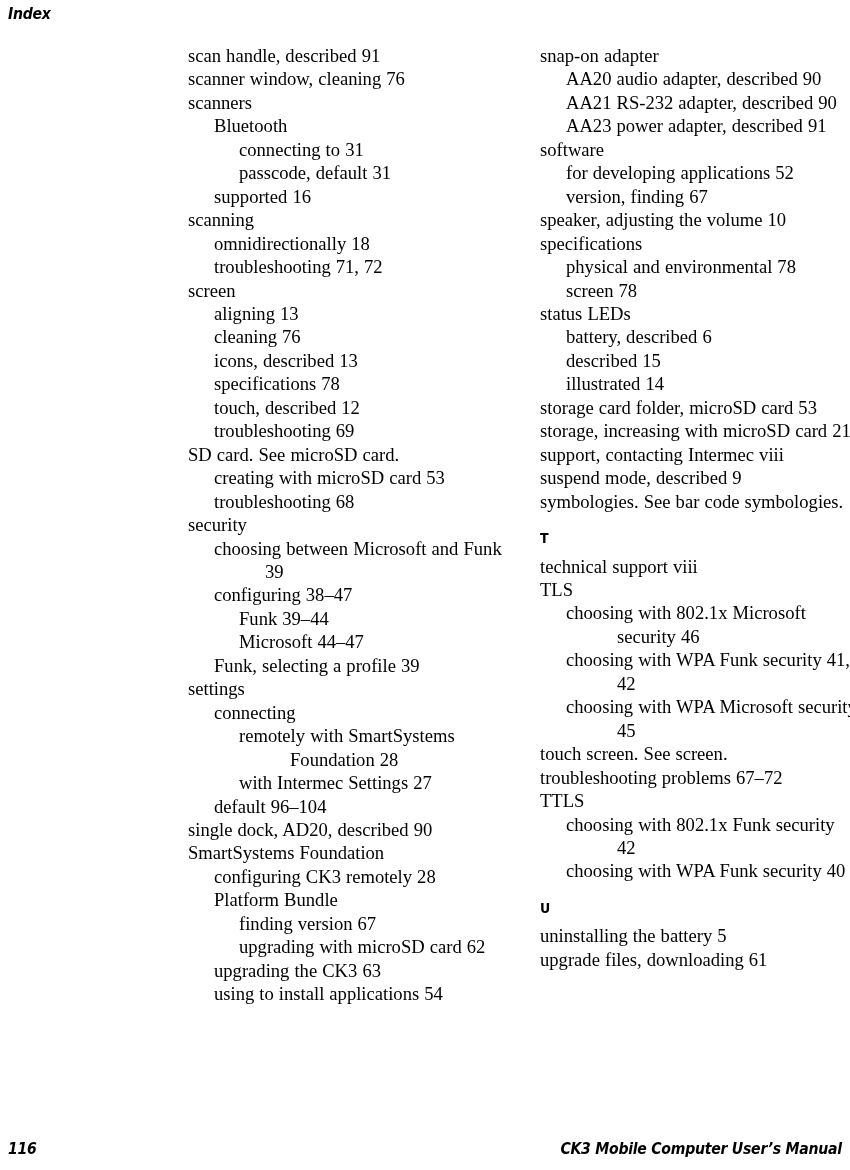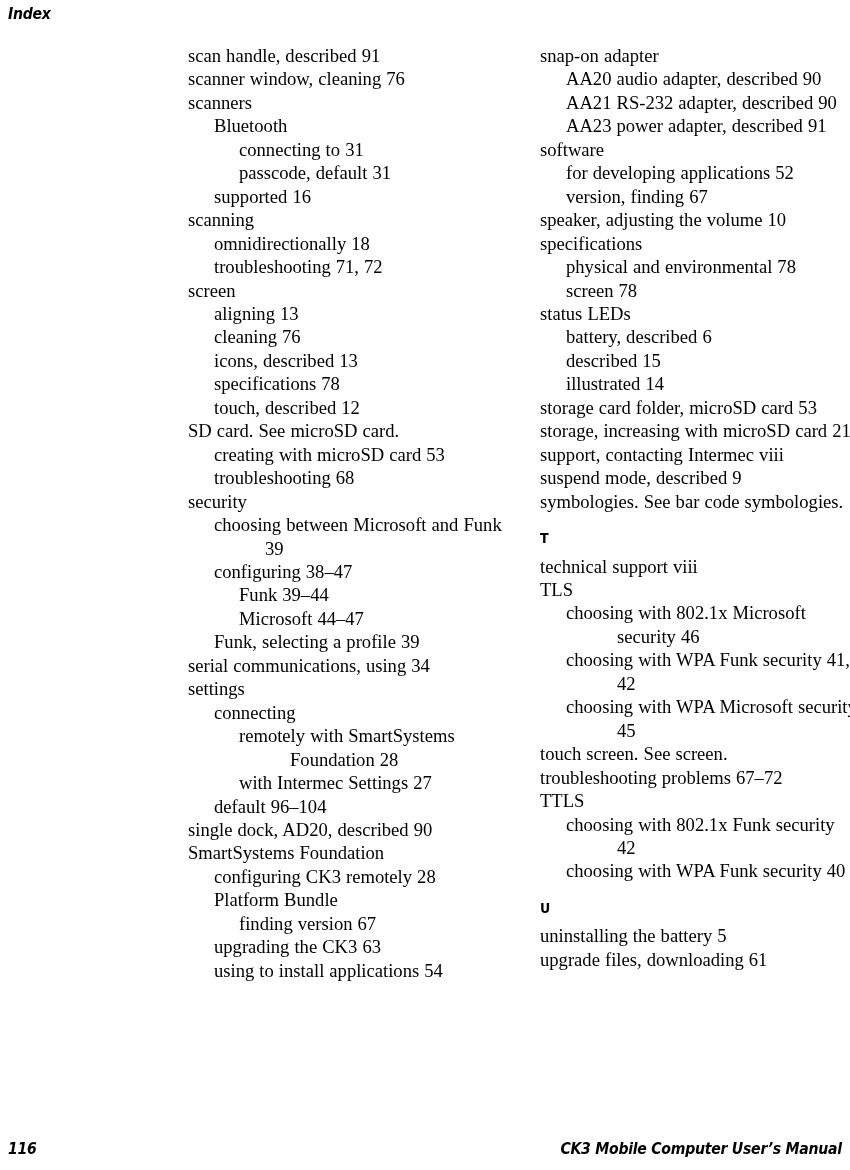--- a/index.html
+++ b/index.html
@@ -129,40 +129,41 @@
       <div class="index-entry lvl1">supported 16</div>
       <div class="index-entry lvl0">scanning</div>
       <div class="index-entry lvl1">omnidirectionally 18</div>
       <div class="index-entry lvl1">troubleshooting 71, 72</div>
       <div class="index-entry lvl0">screen</div>
       <div class="index-entry lvl1">aligning 13</div>
       <div class="index-entry lvl1">cleaning 76</div>
       <div class="index-entry lvl1">icons, described 13</div>
       <div class="index-entry lvl1">specifications 78</div>
       <div class="index-entry lvl1">touch, described 12</div>
+      <div class="index-entry lvl1">troubleshooting 69</div>
       <div class="index-entry lvl0">SD card. See microSD card.</div>
       <div class="index-entry lvl1">creating with microSD card 53</div>
       <div class="index-entry lvl1">troubleshooting 68</div>
       <div class="index-entry lvl0">security</div>
       <div class="index-entry lvl1 wrap">choosing between Microsoft and Funk 39</div>
       <div class="index-entry lvl1">configuring 38–47</div>
       <div class="index-entry lvl2">Funk 39–44</div>
       <div class="index-entry lvl2">Microsoft 44–47</div>
       <div class="index-entry lvl1">Funk, selecting a profile 39</div>
-      <div class="index-entry lvl0">serial communications, using 34</div>
       <div class="index-entry lvl0">settings</div>
       <div class="index-entry lvl1">connecting</div>
       <div class="index-entry lvl2 wrap">remotely with SmartSystems Foundation 28</div>
       <div class="index-entry lvl2">with Intermec Settings 27</div>
       <div class="index-entry lvl1">default 96–104</div>
       <div class="index-entry lvl0">single dock, AD20, described 90</div>
       <div class="index-entry lvl0">SmartSystems Foundation</div>
       <div class="index-entry lvl1">configuring CK3 remotely 28</div>
       <div class="index-entry lvl1">Platform Bundle</div>
       <div class="index-entry lvl2">finding version 67</div>
+      <div class="index-entry lvl2 wrap">upgrading with microSD card 62</div>
       <div class="index-entry lvl1">upgrading the CK3 63</div>
       <div class="index-entry lvl1">using to install applications 54</div>
     </div>
   <div class="index-column" id="index-column-right">
       <div class="index-entry lvl0">snap-on adapter</div>
       <div class="index-entry lvl1 wrap">AA20 audio adapter, described 90</div>
       <div class="index-entry lvl1 wrap">AA21 RS-232 adapter, described 90</div>
       <div class="index-entry lvl1 wrap">AA23 power adapter, described 91</div>
       <div class="index-entry lvl0">software</div>
       <div class="index-entry lvl1">for developing applications 52</div>

